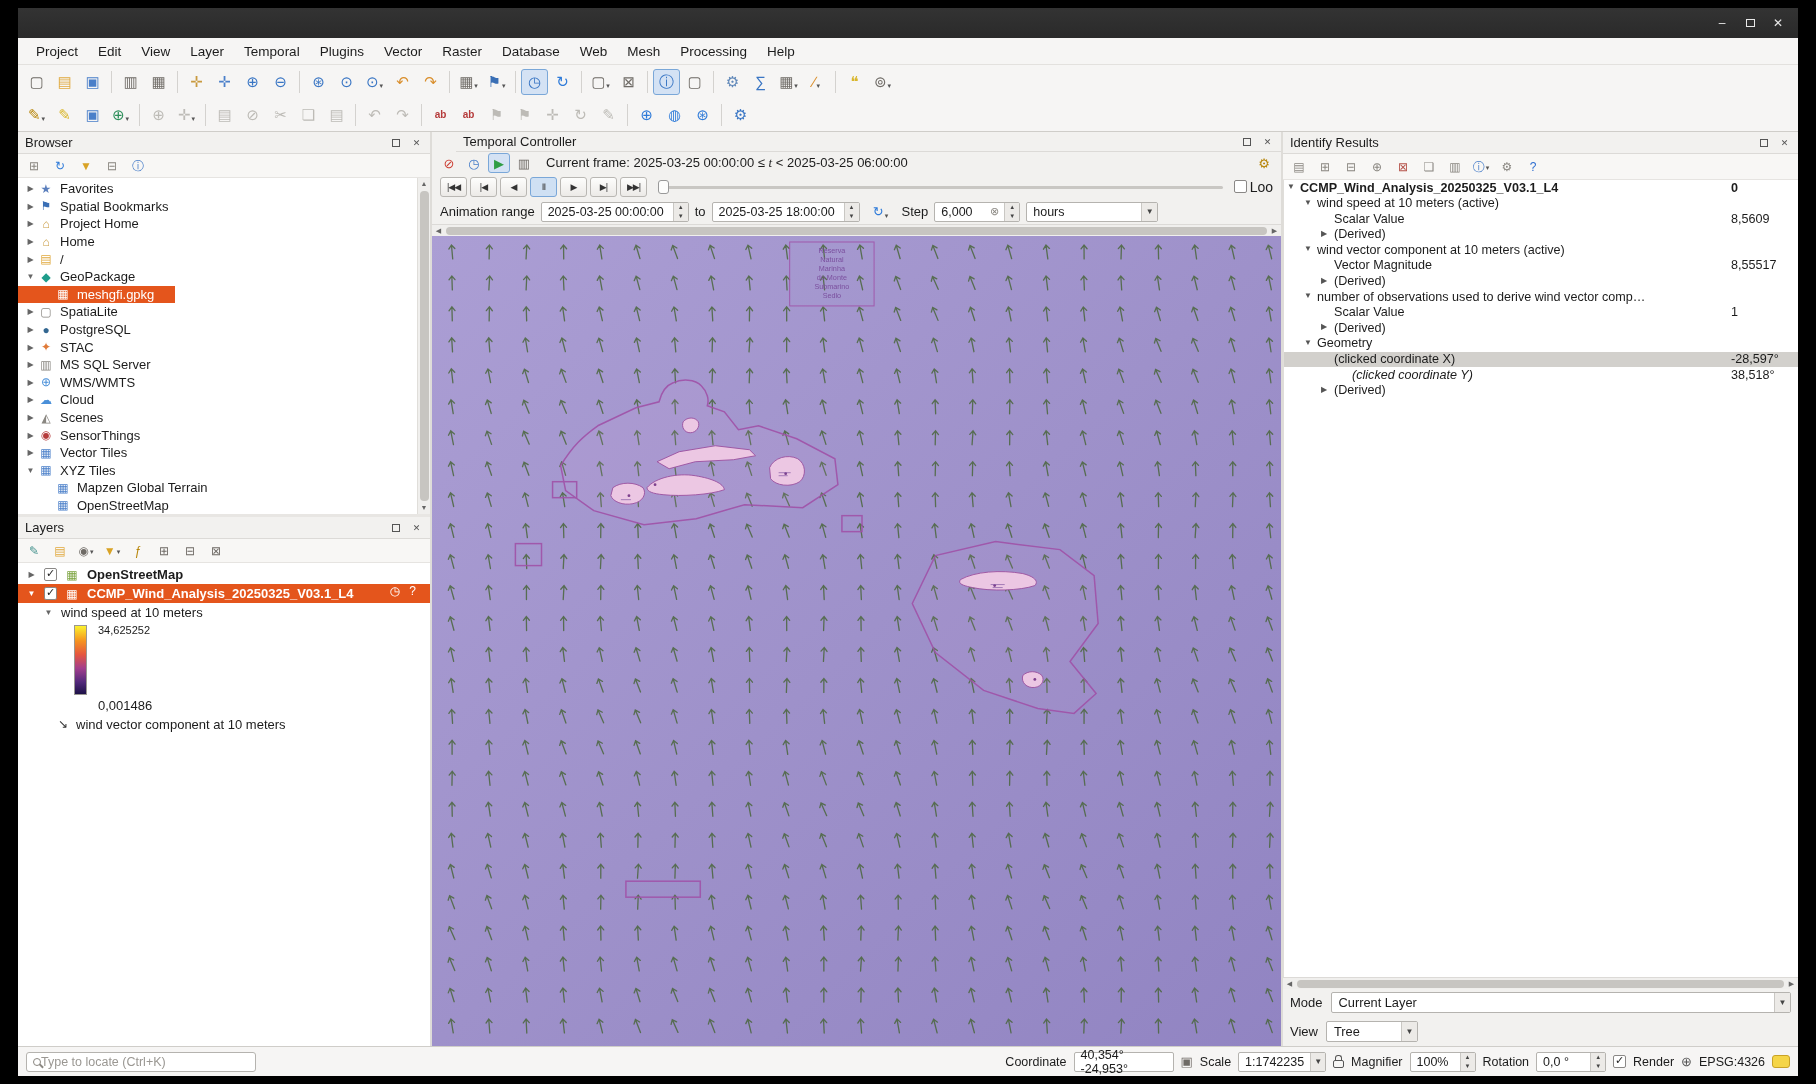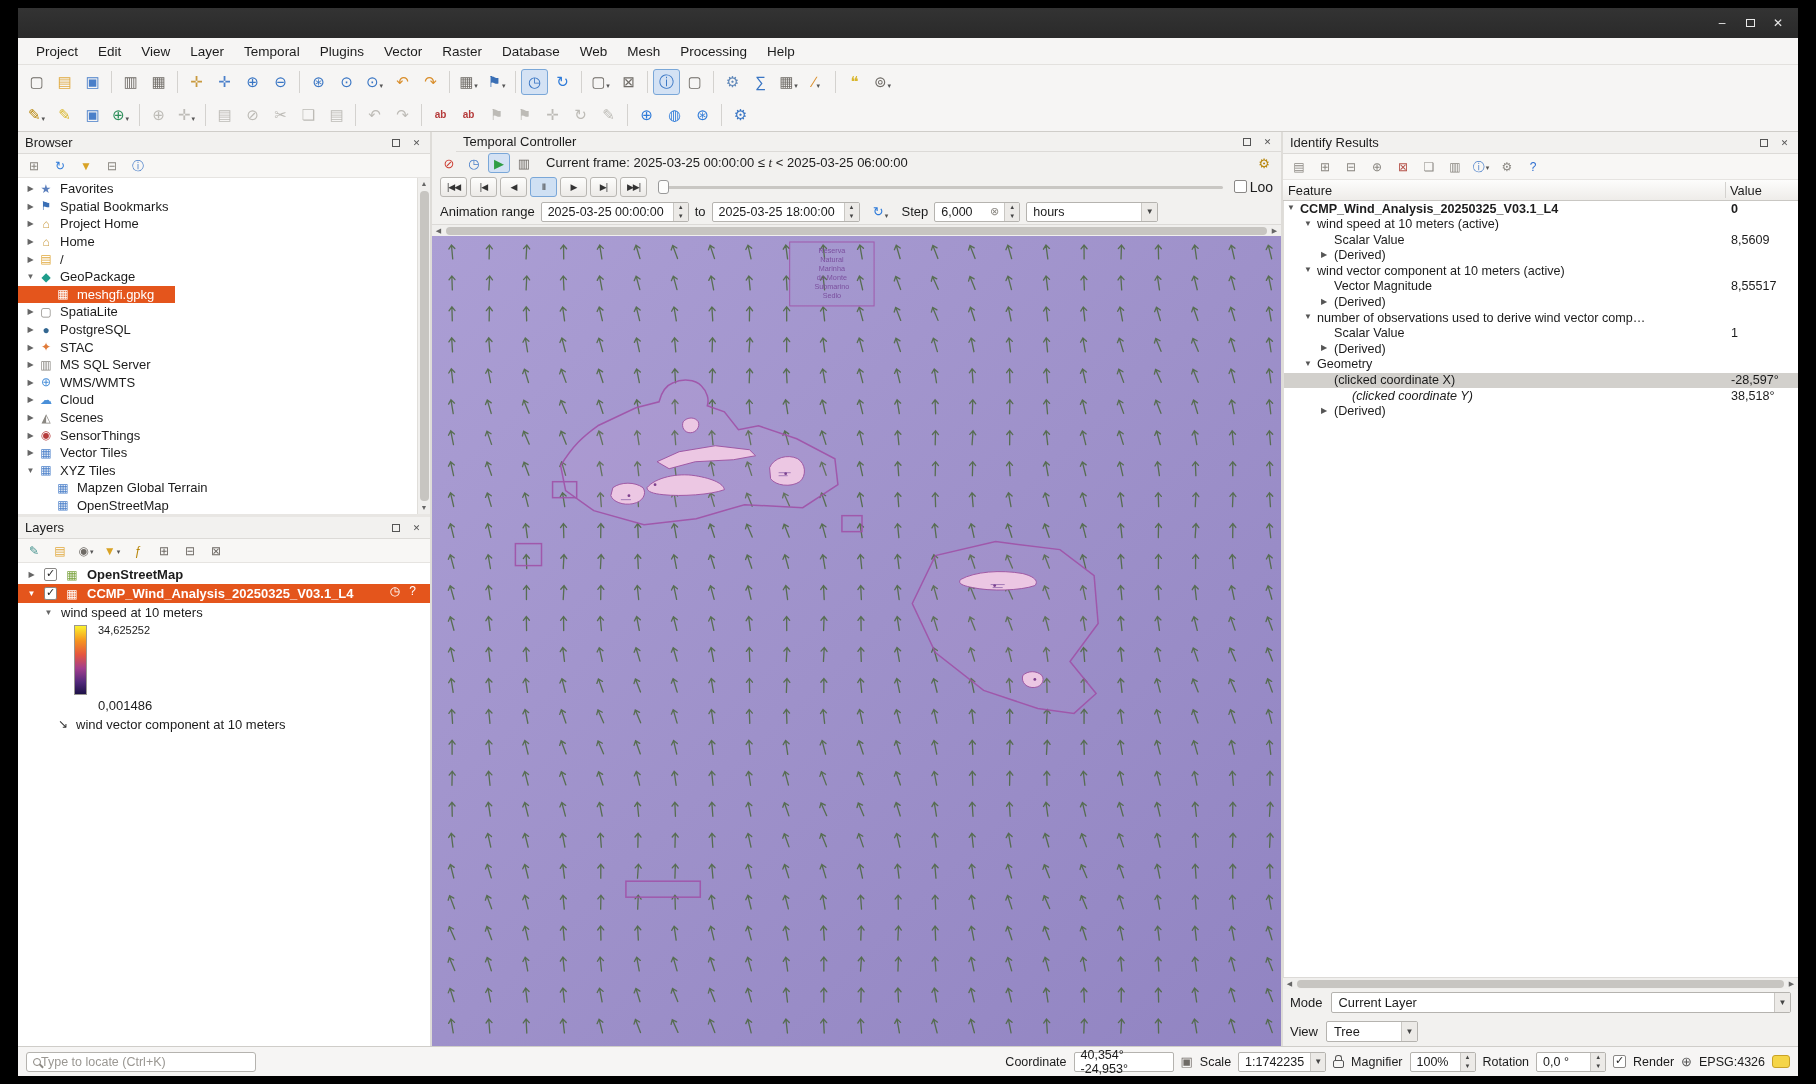--- a/index.html
+++ b/index.html
@@ -1378,25 +1378,20 @@
             <span class="tb-glyph" style="color: rgb(74, 127, 201);">ⓘ</span>
             <span class="tb-dd">▾</span>
           </div>
           <div class="tb-btn">
             <span class="tb-glyph" style="color: rgb(138, 135, 129);">⚙</span>
           </div>
           <div class="tb-btn">
             <span class="tb-glyph" style="color: rgb(47, 111, 208);">?</span>
           </div>
         </div>
-      <div class="id-table-header">
-        <span class="id-col-feature">Feature</span>
-        <span class="id-col-divider"></span>
-        <span class="id-col-value">Value</span>
-      </div>
       <div class="id-body">
           <div class="id-row bold">
             <span class="id-exp" style="left: 3px;">▼</span>
             <span class="id-label" style="left: 16px;">CCMP_Wind_Analysis_20250325_V03.1_L4</span>
             <span class="id-val">0</span>
           </div>
           <div class="id-row">
             <span class="id-exp" style="left: 20px;">▼</span>
             <span class="id-label" style="left: 33px;">wind speed at 10 meters (active)</span>
           </div>

